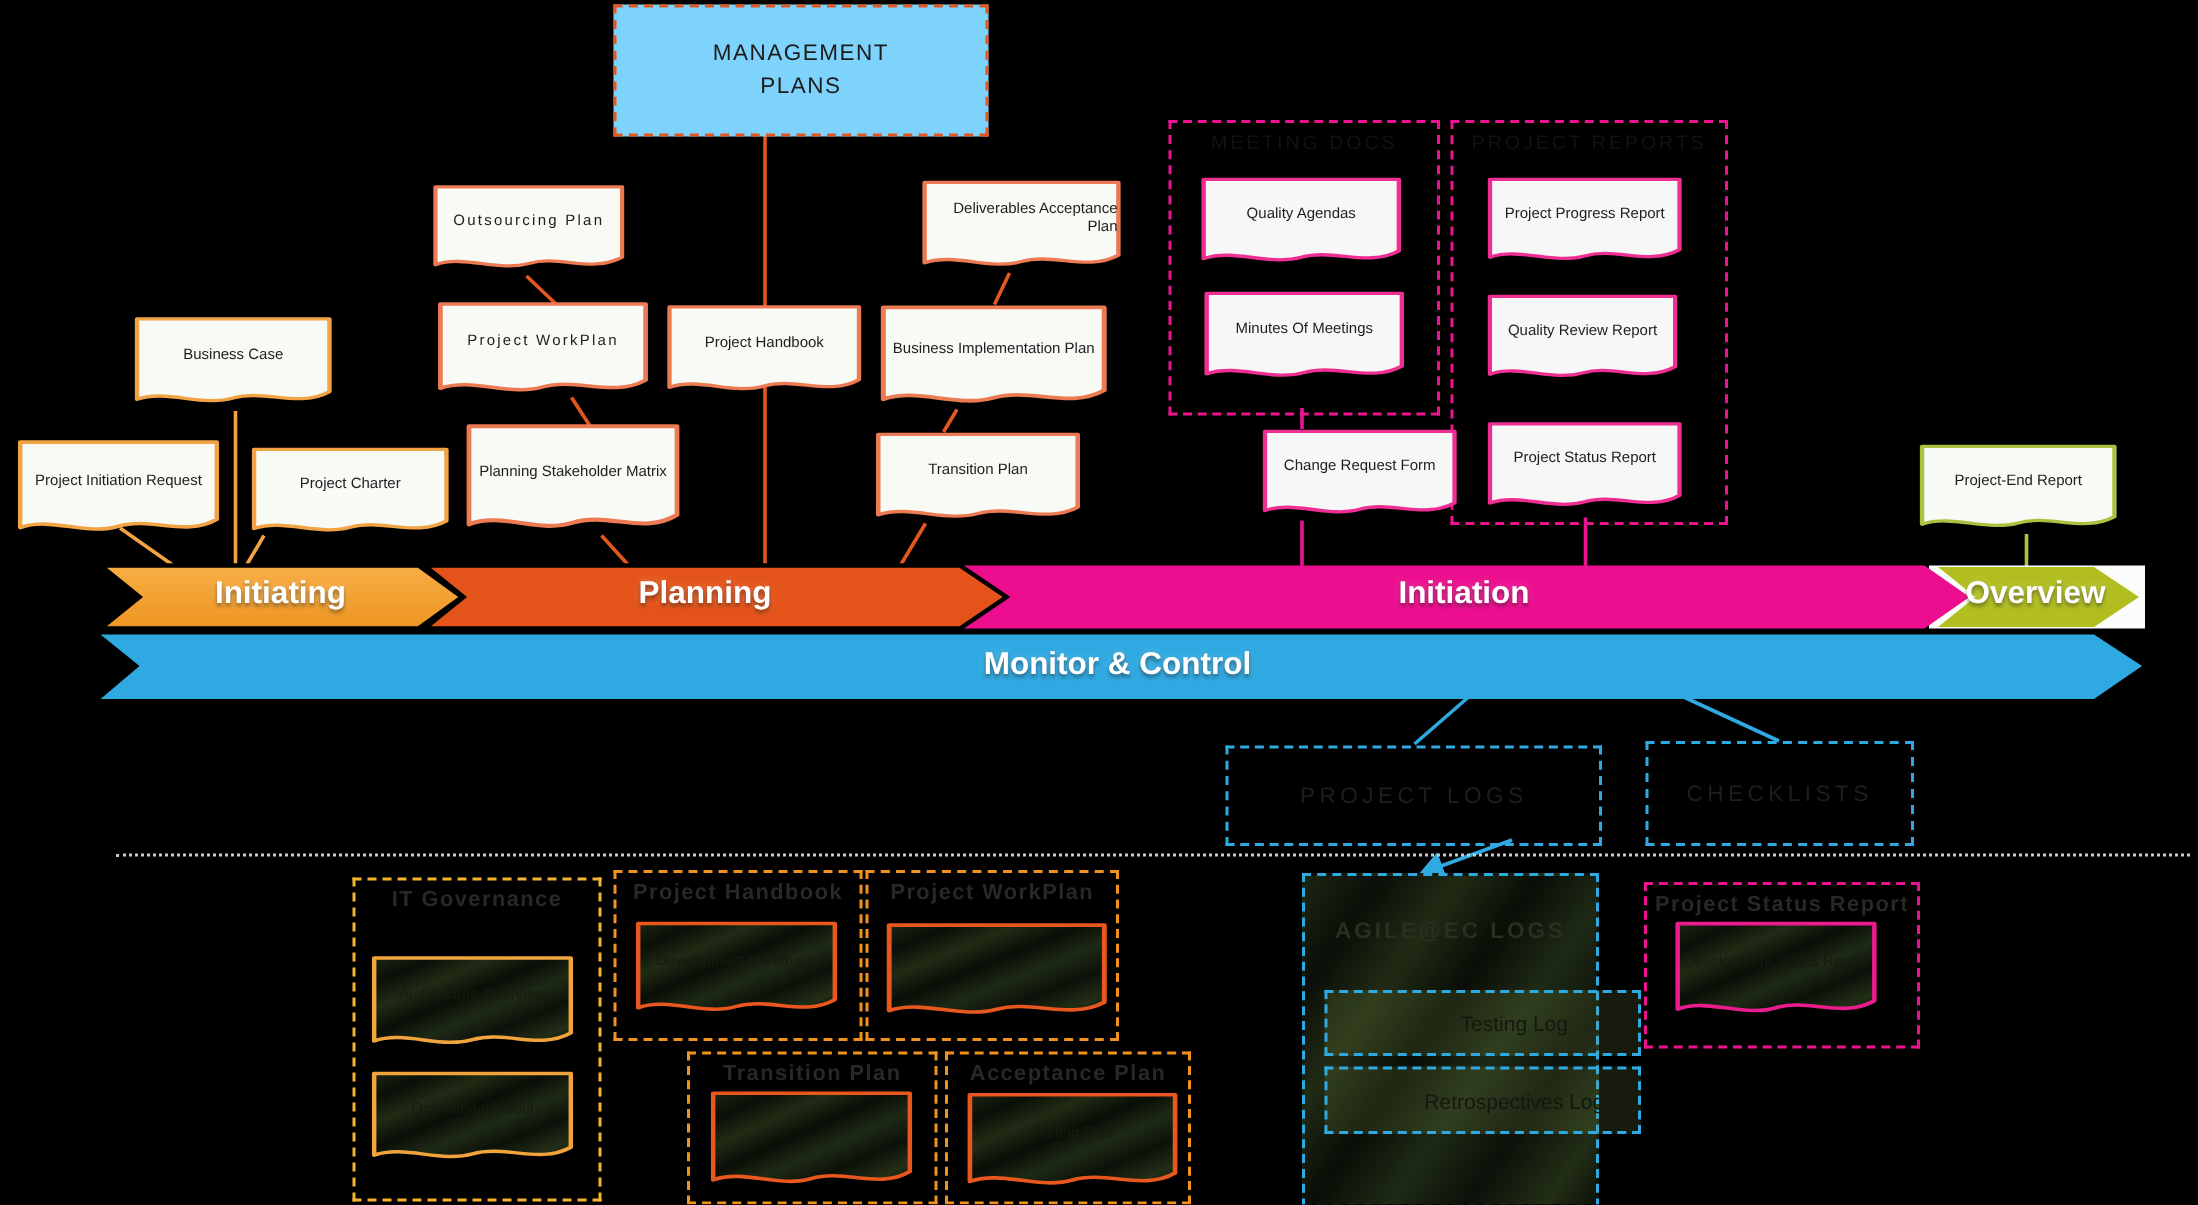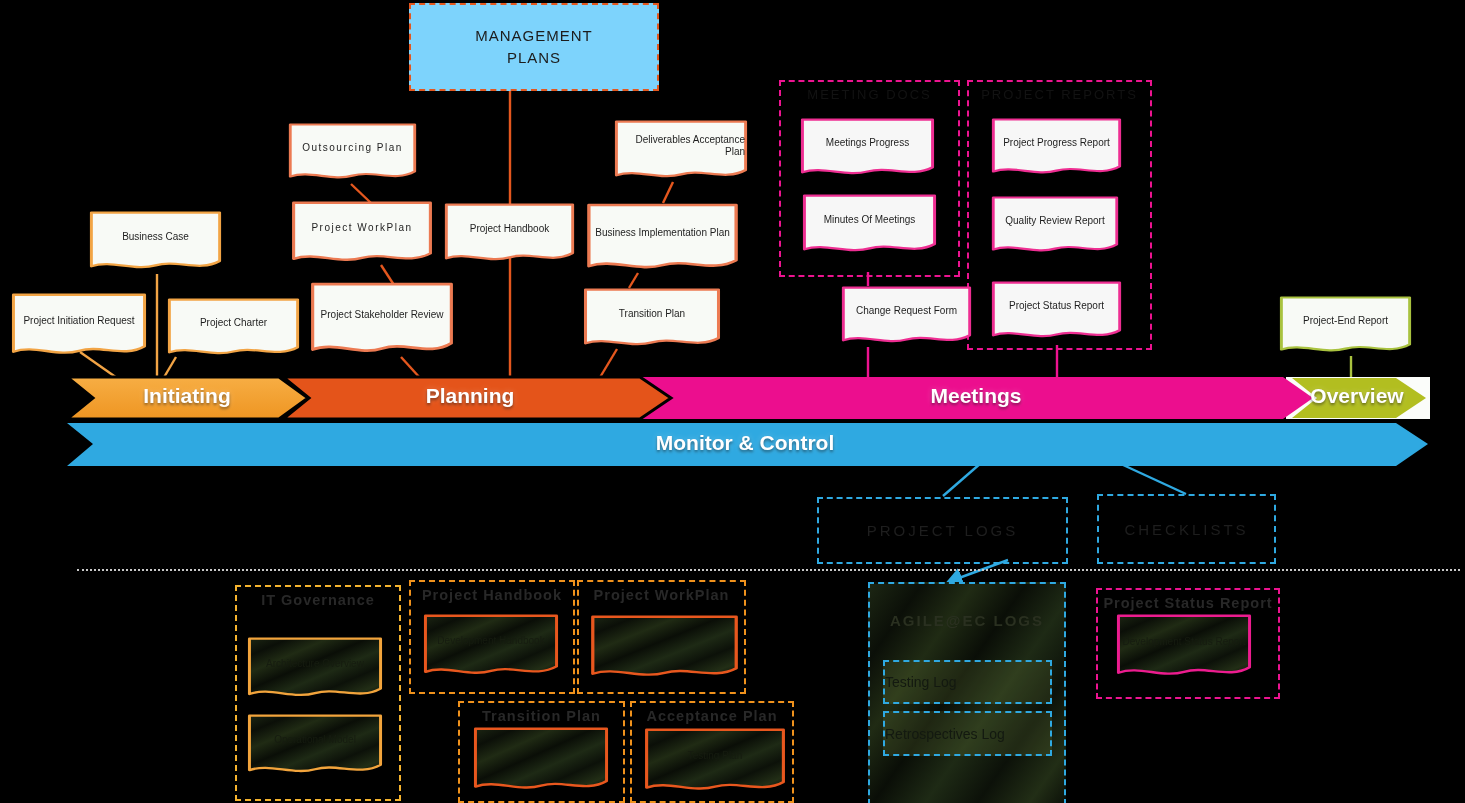--- a/index.html
+++ b/index.html
@@ -34,22 +34,22 @@
   .t-pink-grp{font-size:13px;letter-spacing:2px;color:#121212;}
   .t-blue-grp{font-size:15px;letter-spacing:3px;color:#1e1e1e;}
   .t-bottom{font-size:14.5px;font-weight:600;letter-spacing:1px;color:#282828;}
   .grp.center-title{display:flex;align-items:center;justify-content:center;}
   .grp.center-title .grp-title{position:static;}
   .camoBg{background:linear-gradient(125deg,#1c2613 0%,#0b0f08 15%,#202b14 30%,
           #0a0e07 45%,#1e2a15 60%,#0c1109 75%,#222e16 90%,#0d1209 100%);}
   .t-agile{font-size:15px;font-weight:700;letter-spacing:2px;color:#2a3020;}
 
   .logbox{position:absolute;z-index:4;border:2px dashed #2FA9E1;
-    background:rgba(140,170,80,0.16);display:flex;align-items:center;justify-content:flex-start;
-    font-size:14px;color:#131910;}
+    background:rgba(140,170,80,0.16);display:flex;align-items:center;justify-content:center;
+    font-size:14px;color:#131910;padding-left:42px;}
 
   
   .mgmt{position:absolute;z-index:4;border:2.5px dashed #E4571E;background:#7dd3fc;
     display:flex;align-items:center;justify-content:center;text-align:center;
     font-size:15px;letter-spacing:1px;color:#1c1c1c;line-height:1.5;margin-left:22px;}
 
   
   .phase-label{position:absolute;z-index:5;transform:translateX(-50%);
     font-size:21px;font-weight:700;color:#fff;white-space:nowrap;
     text-shadow:0 2px 3px rgba(0,0,0,.45), 0 0 6px rgba(255,255,255,.25);}
@@ -116,21 +116,21 @@
       <polygon points="640,377 1283,377 1313,398 1283,419 640,419" fill="#EC0E8E"></polygon>
       <polygon points="1292,378 1396,378 1426,398 1396,418 1292,418 1317,398" fill="#B2BE20"></polygon>
       <polygon points="283,377 640,377 671,398 640,419 283,419 309,398" fill="#E4541A" stroke="#000" stroke-width="3"></polygon>
       <polygon points="67,377 279,377 308,398 279,419 67,419 93,398" fill="url(#initGrad)" stroke="#000" stroke-width="3"></polygon>
       <polygon points="67,423 1396,423 1428,444 1396,466 67,466 93,444" fill="#2FA9E1"></polygon>
     </g>
   </svg>
 
   <span class="phase-label" style="left:187px;top:384px">Initiating</span>
   <span class="phase-label" style="left:470px;top:384px">Planning</span>
-  <span class="phase-label" style="left:976px;top:384px">Meetings</span>
+  <span class="phase-label" style="left:976px;top:384px">Initiation</span>
   <span class="phase-label" style="left:1357px;top:384px">Overview</span>
   <span class="phase-label" style="left:745px;top:431px">Monitor &amp; Control</span>
 
   <div class="mgmt" style="left:387px;top:3px;width:246px;height:84px">
     <span style="display:inline-block;width:150px;">MANAGEMENT PLANS</span>
   </div>
 
   <div class="grp pinkG" style="left:779px;top:80px;width:177px;height:193px">
     <span class="grp-title t-pink-grp">MEETING DOCS</span>
   </div>
@@ -202,21 +202,21 @@
   <div class="doc salmon" style="left:290px;top:200px;width:144px;height:67px">
     <svg viewBox="0 0 120 74" preserveAspectRatio="none">
         <path d="M3,3 H117 V59 C99,72 79,57 60,64 C41,71 21,57 3,65 Z"></path>
       </svg>
     <span class="doc-label lsp">Project WorkPlan</span>
   </div>
   <div class="doc salmon" style="left:309px;top:281px;width:146px;height:78px">
     <svg viewBox="0 0 120 74" preserveAspectRatio="none">
         <path d="M3,3 H117 V59 C99,72 79,57 60,64 C41,71 21,57 3,65 Z"></path>
       </svg>
-    <span class="doc-label">Project Stakeholder Review</span>
+    <span class="doc-label">Planning Stakeholder Matrix</span>
   </div>
   <div class="doc salmon" style="left:443px;top:202px;width:133px;height:64px">
     <svg viewBox="0 0 120 74" preserveAspectRatio="none">
         <path d="M3,3 H117 V59 C99,72 79,57 60,64 C41,71 21,57 3,65 Z"></path>
       </svg>
     <span class="doc-label">Project Handbook</span>
   </div>
   <div class="doc salmon" style="left:613px;top:119px;width:136px;height:64px">
     <svg viewBox="0 0 120 74" preserveAspectRatio="none">
         <path d="M3,3 H117 V59 C99,72 79,57 60,64 C41,71 21,57 3,65 Z"></path>
@@ -232,21 +232,21 @@
   <div class="doc salmon" style="left:582px;top:287px;width:140px;height:64px">
     <svg viewBox="0 0 120 74" preserveAspectRatio="none">
         <path d="M3,3 H117 V59 C99,72 79,57 60,64 C41,71 21,57 3,65 Z"></path>
       </svg>
     <span class="doc-label">Transition Plan</span>
   </div>
   <div class="doc pink" style="left:799px;top:117px;width:137px;height:63px">
     <svg viewBox="0 0 120 74" preserveAspectRatio="none">
         <path d="M3,3 H117 V59 C99,72 79,57 60,64 C41,71 21,57 3,65 Z"></path>
       </svg>
-    <span class="doc-label">Meetings Progress</span>
+    <span class="doc-label">Quality Agendas</span>
   </div>
   <div class="doc pink" style="left:801px;top:193px;width:137px;height:64px">
     <svg viewBox="0 0 120 74" preserveAspectRatio="none">
         <path d="M3,3 H117 V59 C99,72 79,57 60,64 C41,71 21,57 3,65 Z"></path>
       </svg>
     <span class="doc-label">Minutes Of Meetings</span>
   </div>
   <div class="doc pink" style="left:840px;top:285px;width:133px;height:63px">
     <svg viewBox="0 0 120 74" preserveAspectRatio="none">
         <path d="M3,3 H117 V59 C99,72 79,57 60,64 C41,71 21,57 3,65 Z"></path>

